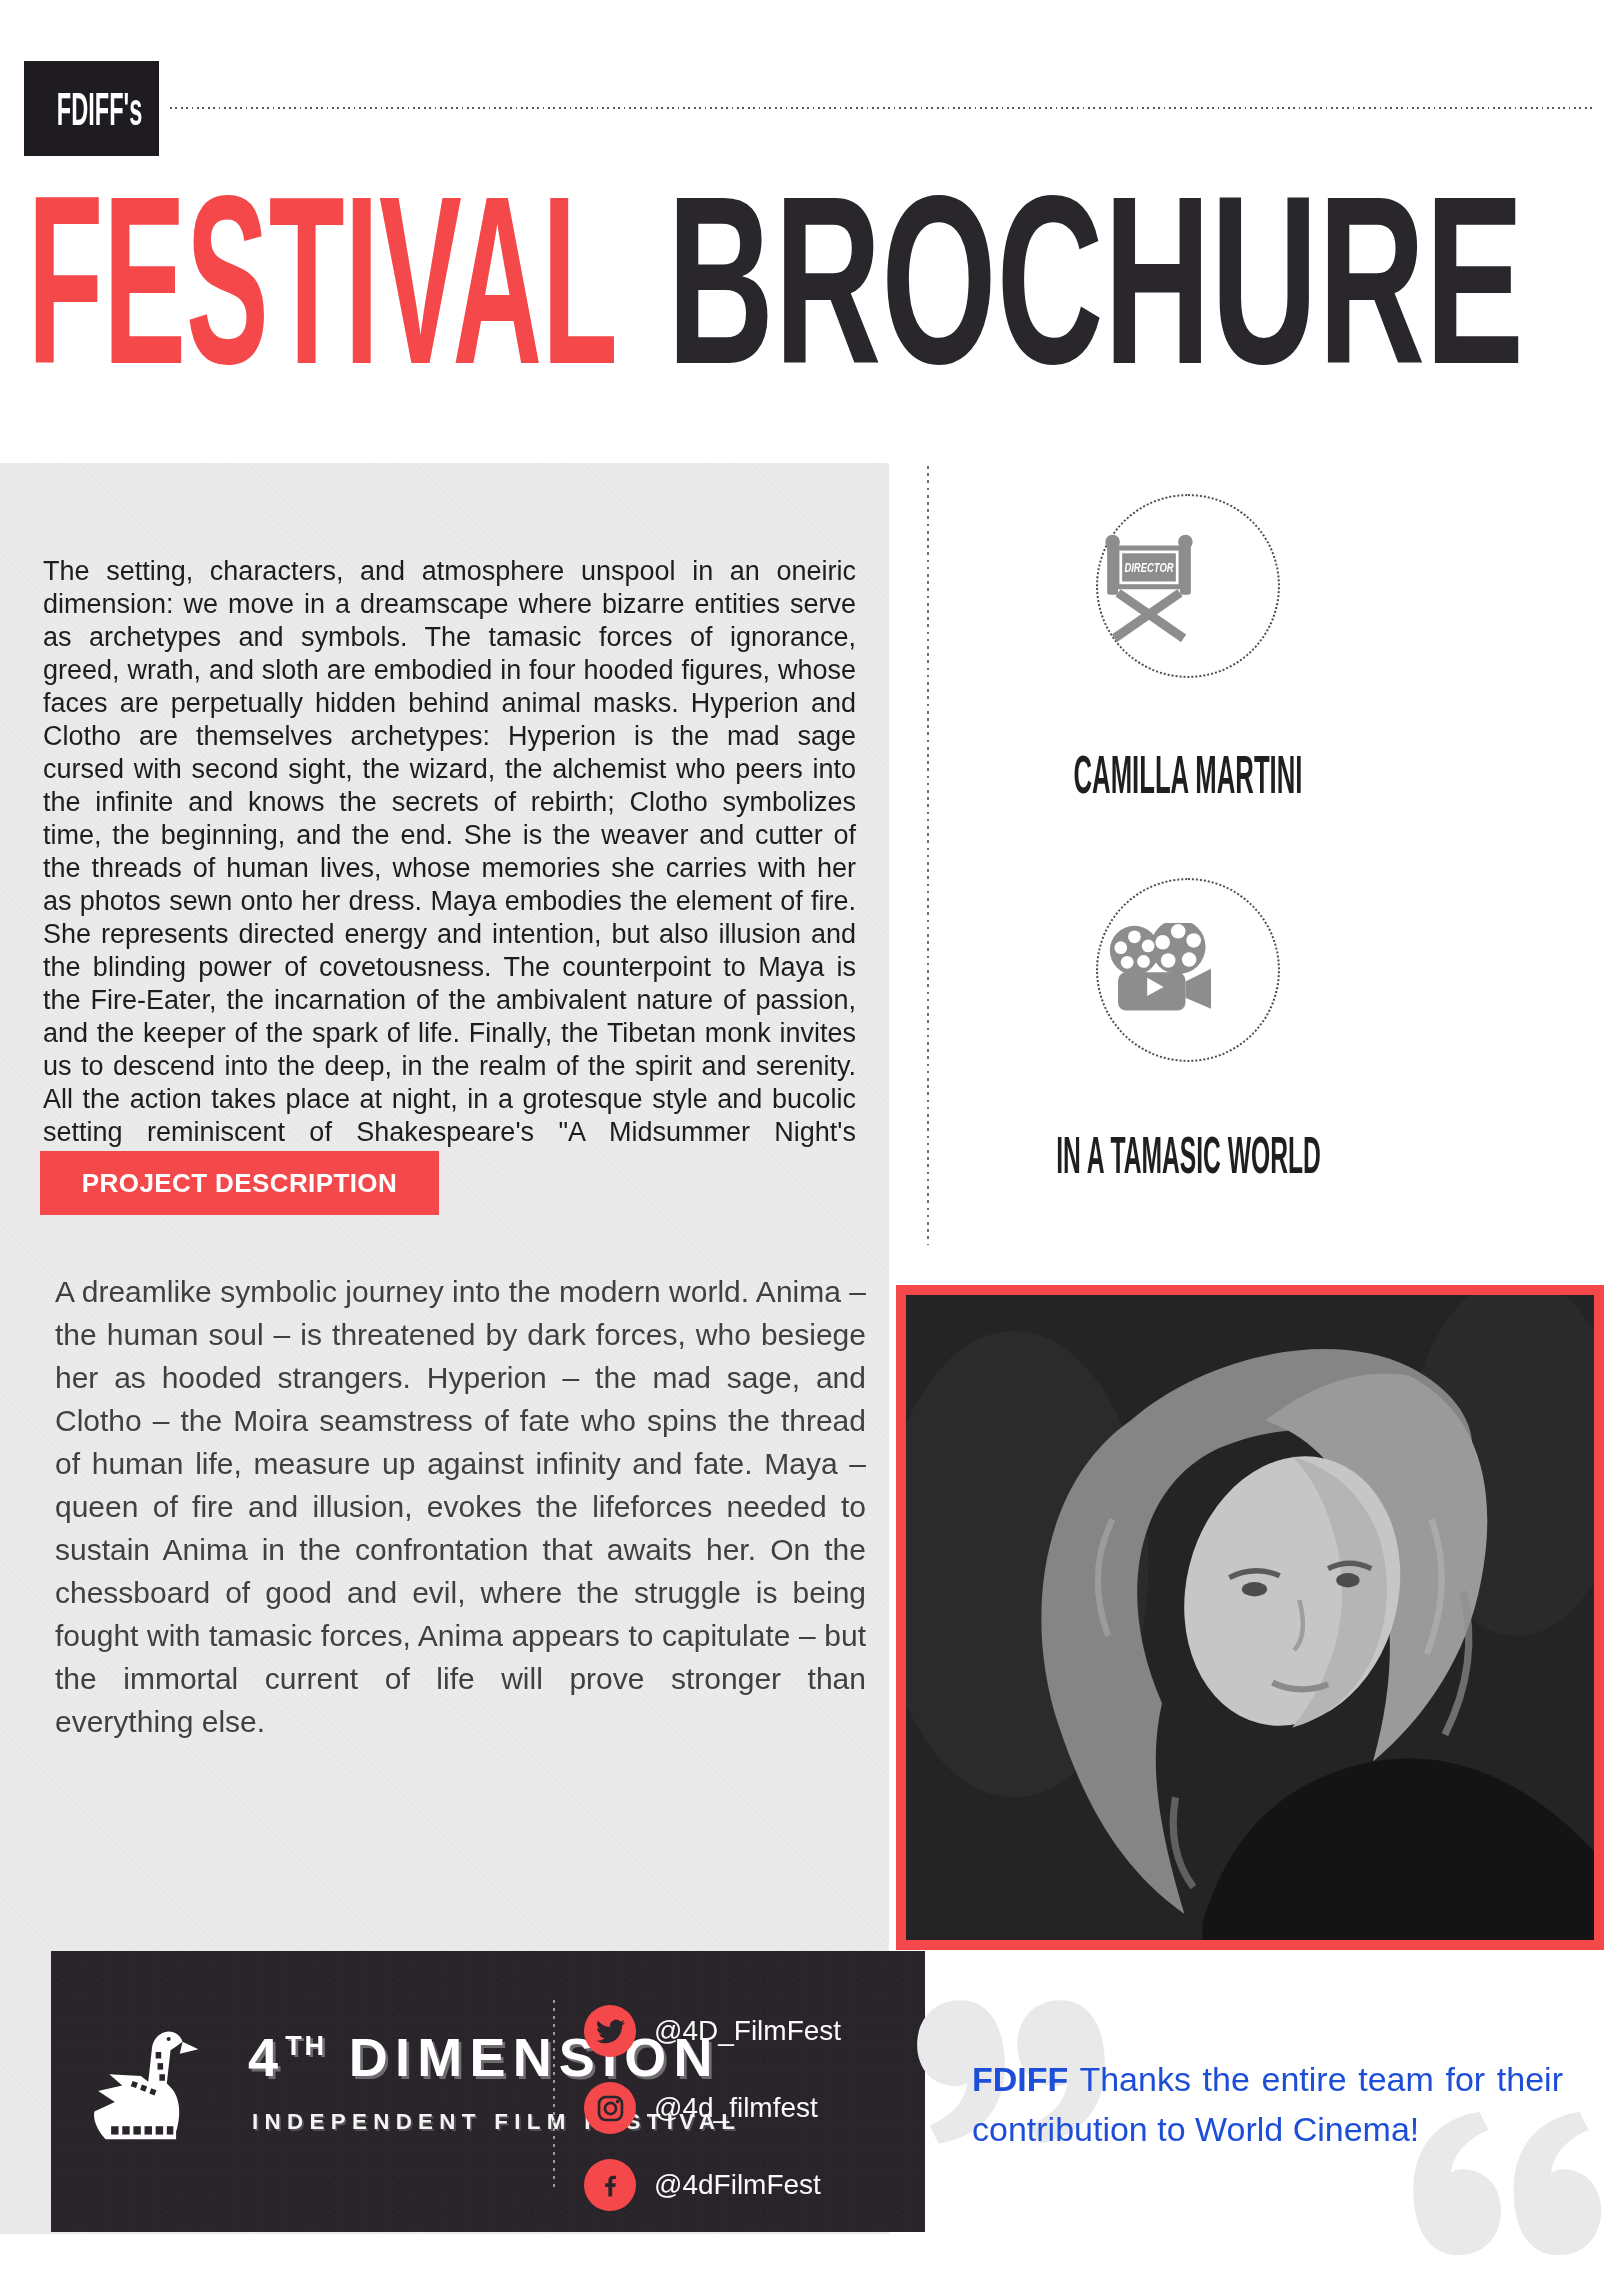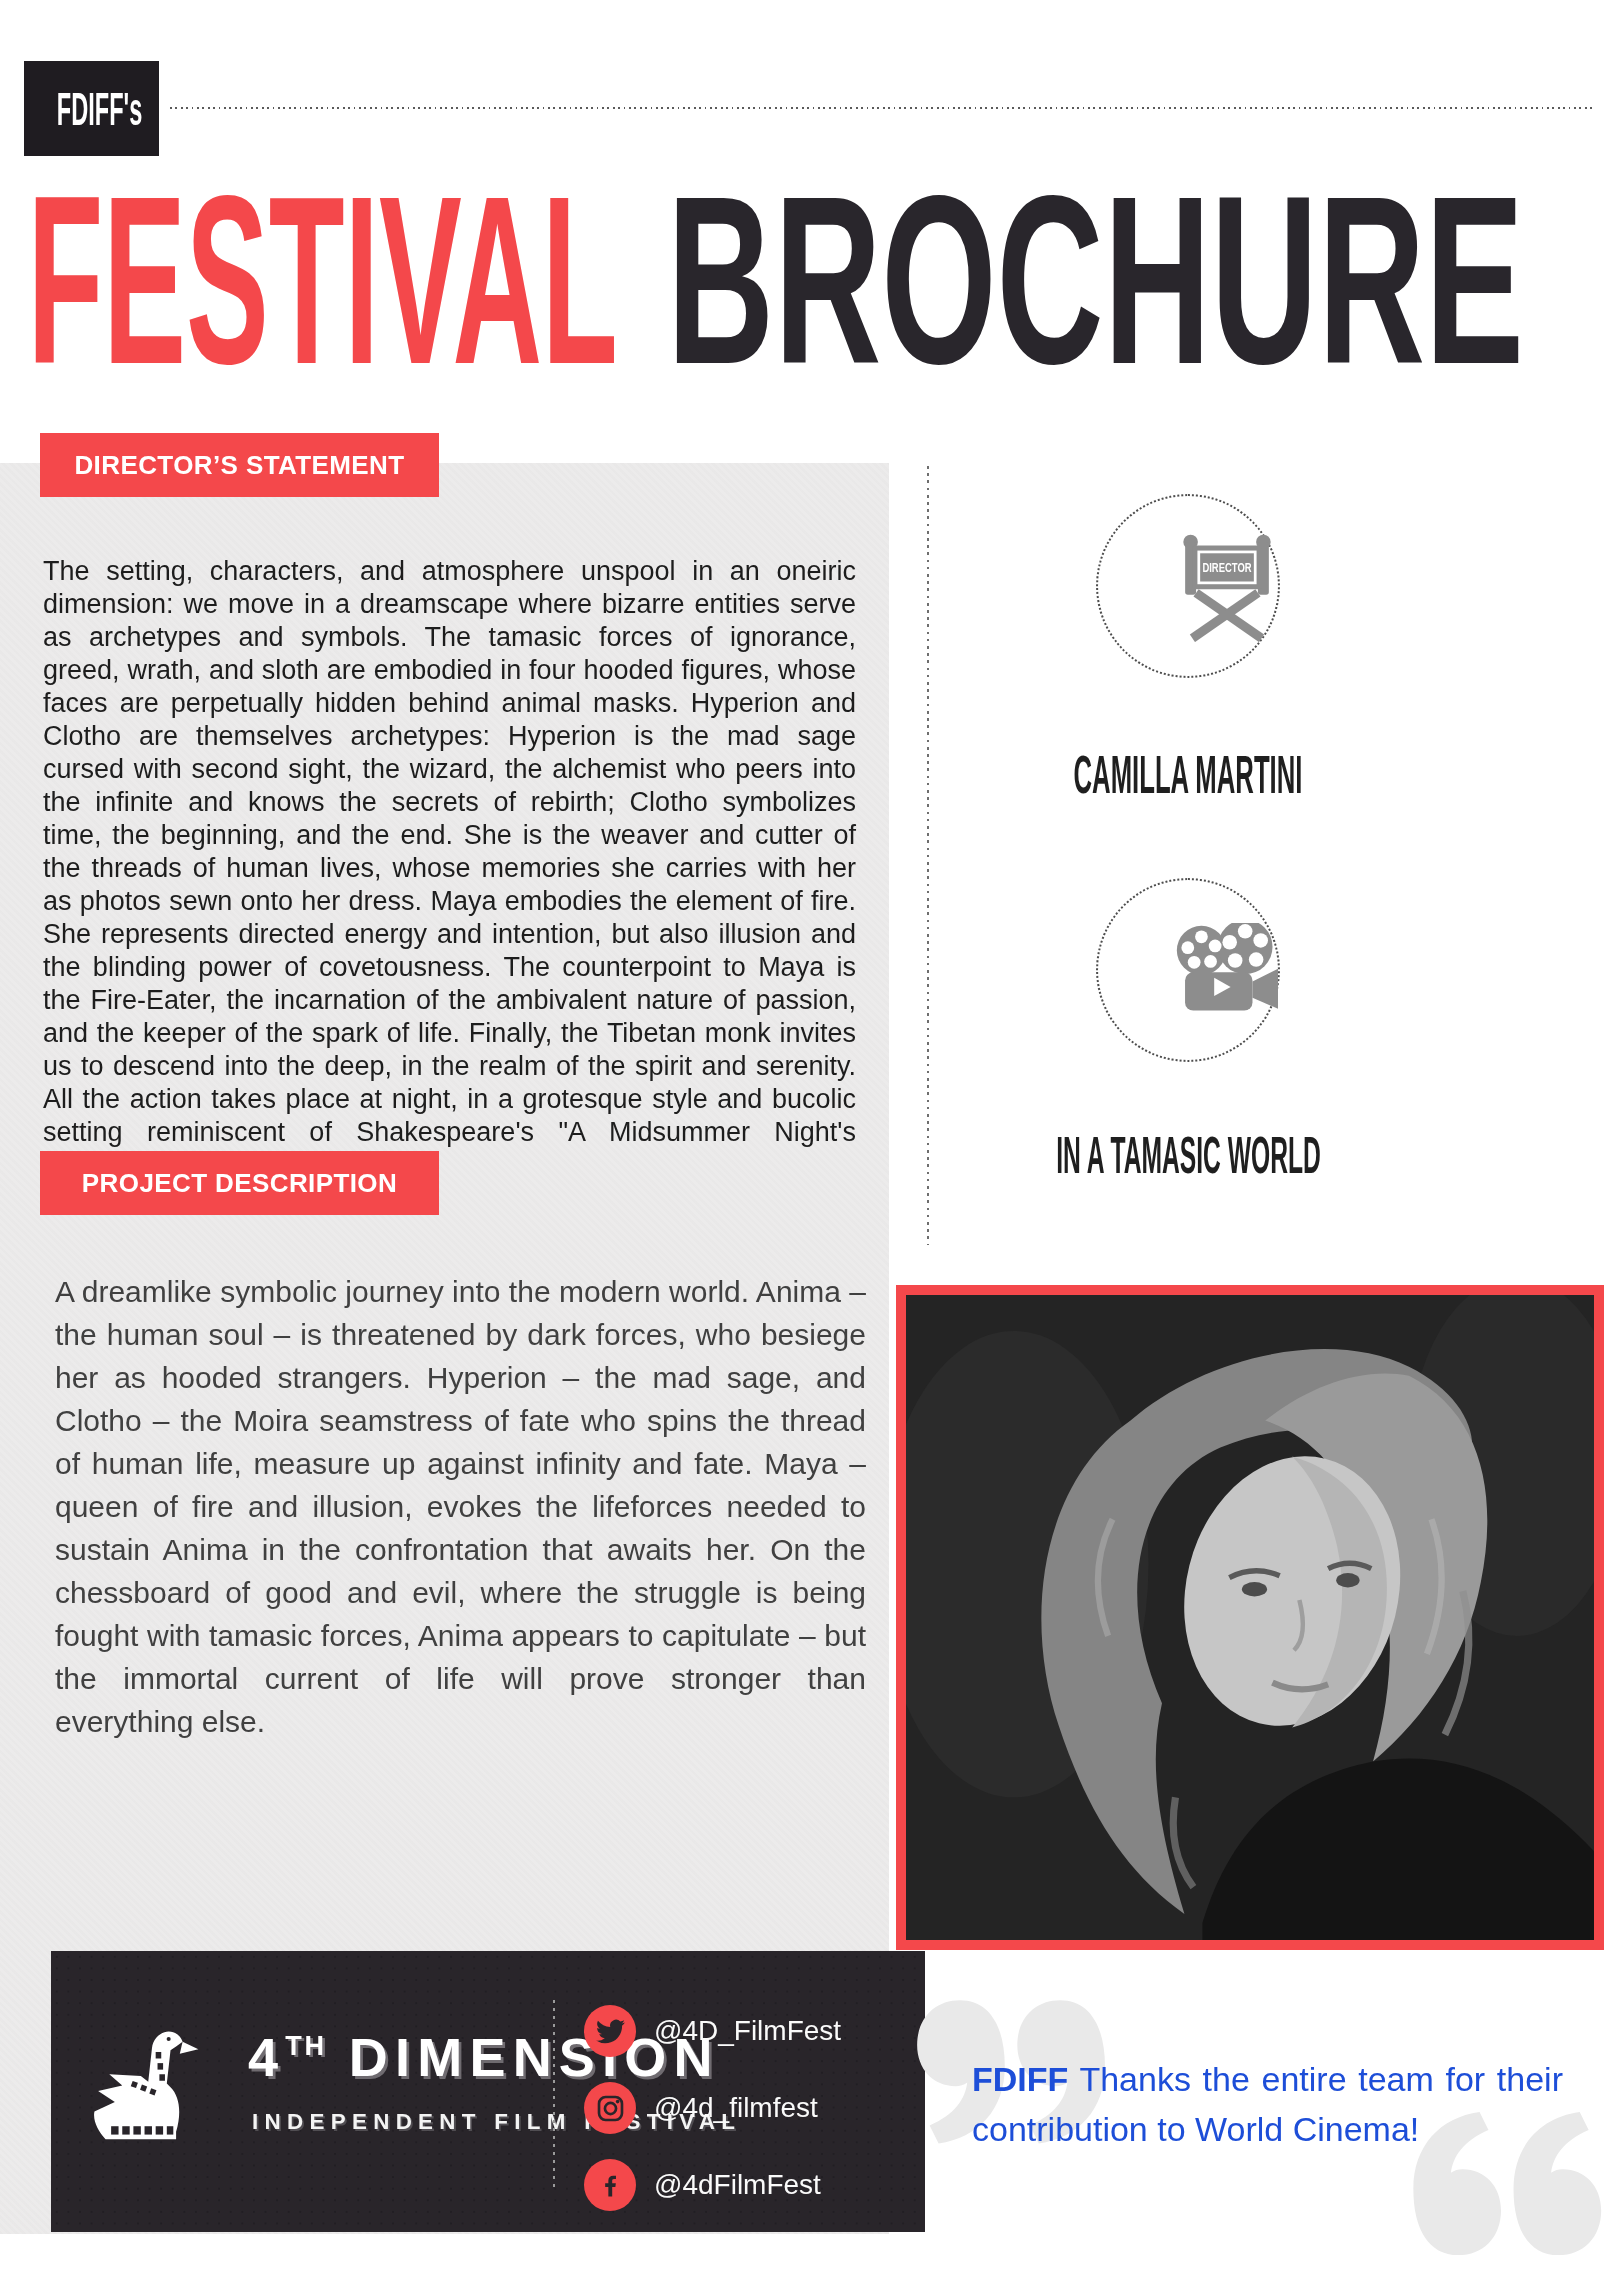--- a/index.html
+++ b/index.html
@@ -43,22 +43,23 @@
     color:#404040;
   }
 
   
   .vdots{
     left:927px; top:466px; width:1.8px; height:779px;
     background:repeating-linear-gradient(to bottom,#6e6e6e 0 2.7px,transparent 2.7px 7.2px);
   }
   .ring{
     width:184px; height:184px; border:2.7px dotted #4d4d4d; border-radius:50%;
-    background:#ffffff; display:flex; align-items:center; justify-content:flex-end;
+    background:#ffffff; display:flex; align-items:center; justify-content:flex-start;
     box-sizing:border-box;
+    font-style:italic;
   }
   .ring1{left:1096px; top:494px;}
   .ring2{left:1096px; top:878px;}
   .name-svg{left:1036px; top:751px;}
   .film-svg{left:1032px; top:1132px;}
 
   .photo{
     left:896px; top:1285px; width:708px; height:665px;
     border:10.7px solid #f4484b; box-sizing:border-box; background:#242424;
   }
@@ -117,23 +118,20 @@
   </div>
   <div class="abs hdots"></div>
 
   <svg class="abs title-svg" width="1522" height="195" viewBox="0 0 1700 218">
     <text x="2" y="200" font-size="268" font-weight="bold" fill="#f4484b" textLength="660" lengthAdjust="spacingAndGlyphs">FESTIVAL</text>
     <text x="717" y="200" font-size="268" font-weight="bold" fill="#29262c" textLength="958" lengthAdjust="spacingAndGlyphs">BROCHURE</text>
   </svg>
 
   <div class="abs gray-panel"></div>
 
-  <div class="abs red-banner banner1">
-    <span>DIRECTOR’S STATEMENT</span>
-  </div>
   <div class="abs statement">The setting, characters, and atmosphere unspool in an oneiric dimension: we move in a dreamscape where bizarre entities serve as archetypes and symbols. The tamasic forces of ignorance, greed, wrath, and sloth are embodied in four hooded figures, whose faces are perpetually hidden behind animal masks. Hyperion and Clotho are themselves archetypes: Hyperion is the mad sage cursed with second sight, the wizard, the alchemist who peers into the infinite and knows the secrets of rebirth; Clotho symbolizes time, the beginning, and the end. She is the weaver and cutter of the threads of human lives, whose memories she carries with her as photos sewn onto her dress. Maya embodies the element of fire. She represents directed energy and intention, but also illusion and the blinding power of covetousness. The counterpoint to Maya is the Fire-Eater, the incarnation of the ambivalent nature of passion, and the keeper of the spark of life. Finally, the Tibetan monk invites us to descend into the deep, in the realm of the spirit and serenity. All the action takes place at night, in a grotesque style and bucolic setting reminiscent of Shakespeare's "A Midsummer Night's Dream".</div>
 
   <div class="abs red-banner banner2">
     <span>PROJECT DESCRIPTION</span>
   </div>
   <div class="abs description">A dreamlike symbolic journey into the modern world. Anima – the human soul – is threatened by dark forces, who besiege her as hooded strangers. Hyperion – the mad sage, and Clotho – the Moira seamstress of fate who spins the thread of human life, measure up against infinity and fate. Maya – queen of fire and illusion, evokes the lifeforces needed to sustain Anima in the confrontation that awaits her. On the chessboard of good and evil, where the struggle is being fought with tamasic forces, Anima appears to capitulate – but the immortal current of life will prove stronger than everything else.</div>
 
   <div class="abs vdots"></div>
 
   <div class="abs ring ring1">

